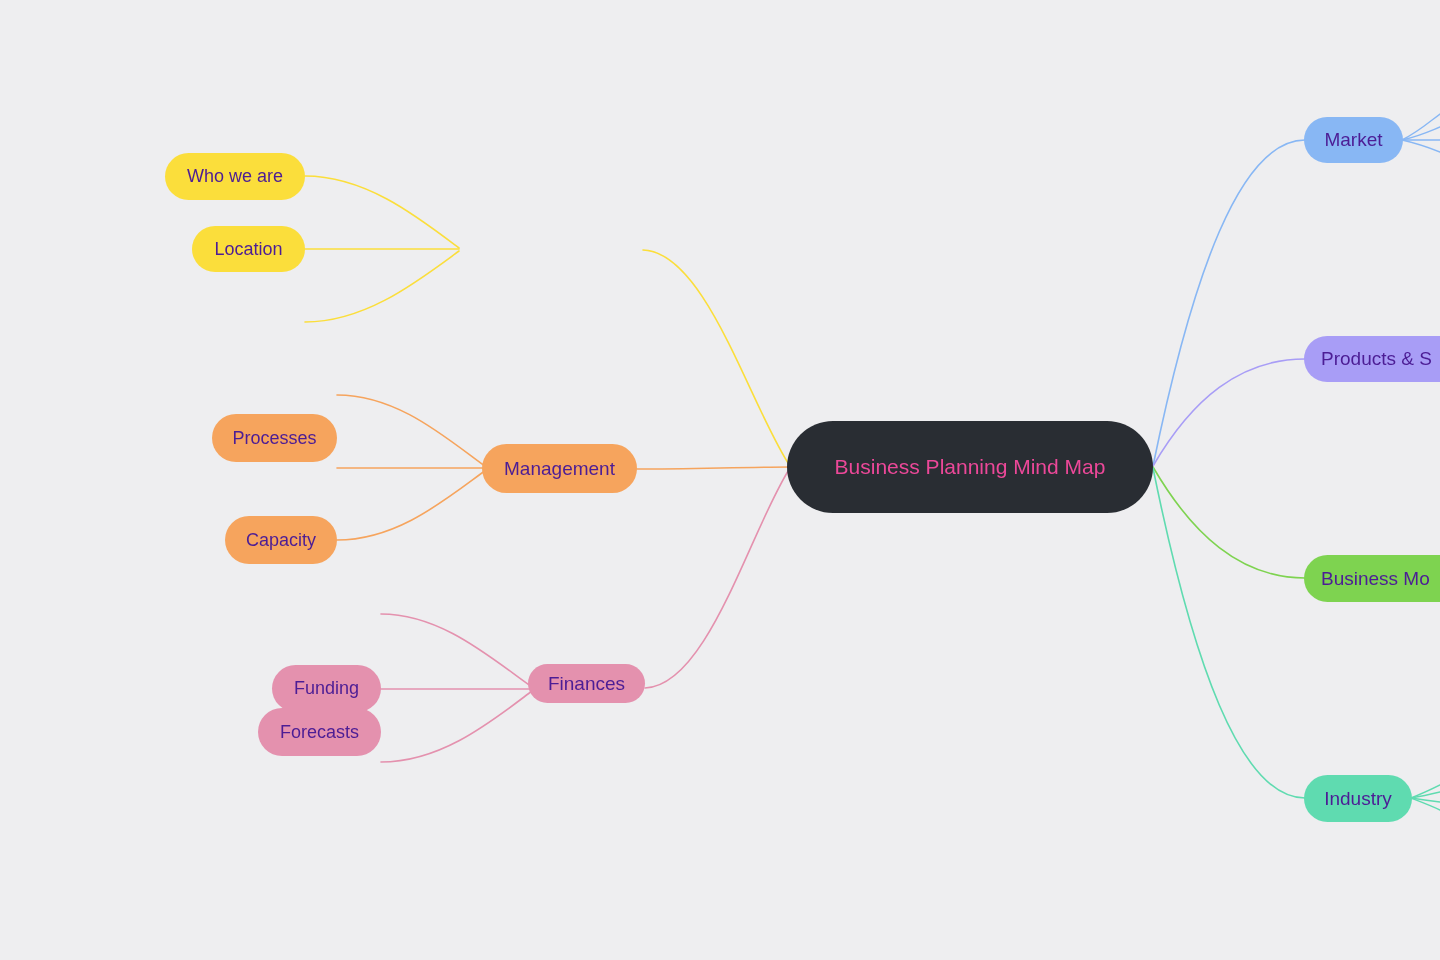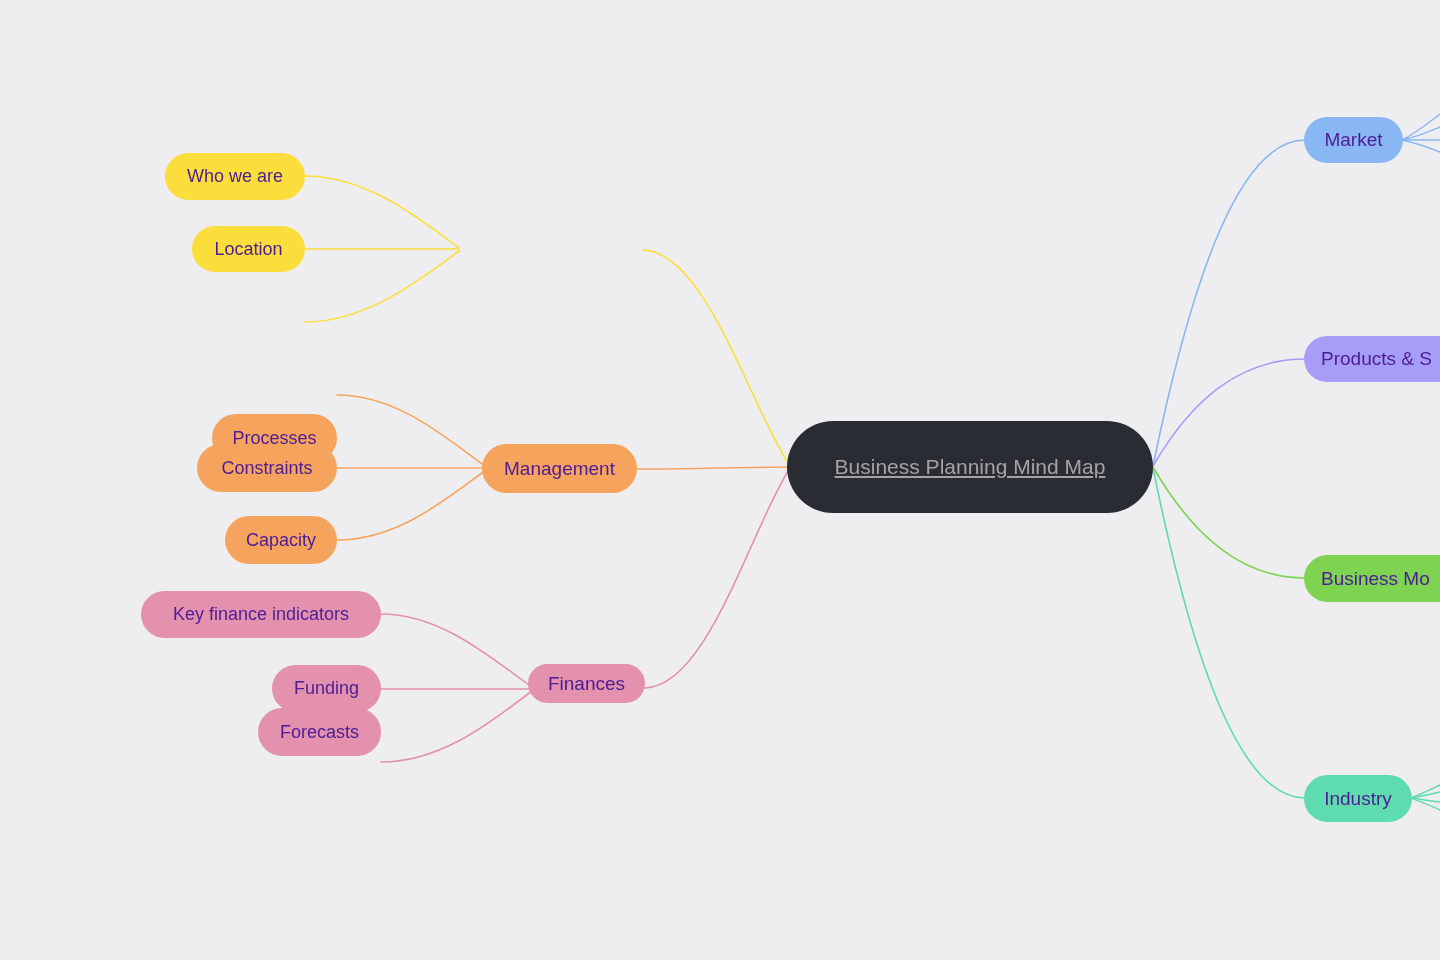--- a/index.html
+++ b/index.html
@@ -25,24 +25,23 @@
     justify-content: center;
     border-radius: 26px;
     font-size: 18px;
     color: #4c1d95;
     white-space: nowrap;
     cursor: default;
   }
   .parent { font-size: 19px; }
   .root {
     background: #292D33;
-    color: #a3a3a3;
+    color: #ec4899;
     border-radius: 46px;
     font-size: 21px;
-    text-decoration: underline;
   }
   .clip { justify-content: flex-start; padding-left: 17px; }
   .c-yellow { background: #FBDE3B; }
   .c-orange { background: #F6A45D; }
   .c-pink   { background: #E491AE; }
   .c-blue   { background: #88B7F4; }
   .c-purple { background: #A89DF6; }
   .c-green  { background: #7ED350; }
   .c-teal   { background: #5FDBB0; }
 </style>
@@ -82,25 +81,23 @@
     <path class="stub" d="M1411,798 C1424,793 1432,789 1440,785" stroke="#5FDBB0"></path>
     <path class="stub" d="M1411,798 C1424,796 1432,794 1440,792" stroke="#5FDBB0"></path>
     <path class="stub" d="M1411,798 C1424,800 1432,801 1440,802" stroke="#5FDBB0"></path>
     <path class="stub" d="M1411,798 C1424,803 1432,806 1440,810" stroke="#5FDBB0"></path>
   </svg>
 
   <div class="node c-yellow" style="left:165px; top:153px; width:140px; height:47px;">Who we are</div>
   <div class="node c-yellow" style="left:192px; top:226px; width:113px; height:46px;">Location</div>
 
   <div class="node c-orange" style="left:212px; top:371px; width:125px; height:48px;margin-top:43px;">Processes</div>
-  <div class="node c-orange" style="left:197px; top:444px; width:140px; height:48px;">Constraints</div>
   <div class="node c-orange" style="left:225px; top:516px; width:112px; height:48px;">Capacity</div>
   <div class="node parent c-orange" style="left:482px; top:444px; width:155px; height:49px;">Management</div>
 
-  <div class="node c-pink" style="left:141px; top:591px; width:240px; height:47px;">Key finance indicators</div>
   <div class="node c-pink" style="left:272px; top:665px; width:109px; height:47px;">Funding</div>
   <div class="node c-pink" style="left:258px; top:708px; width:123px; height:48px;">Forecasts</div>
   <div class="node parent c-pink" style="left:528px; top:664px; width:117px; height:39px;">Finances</div>
 
   <div class="node root" style="left:787px; top:421px; width:366px; height:92px;">Business Planning Mind Map</div>
 
   <div class="node parent c-blue" style="left:1304px; top:117px; width:99px; height:46px;">Market</div>
   <div class="node parent c-purple clip" style="left:1304px; top:336px; width:252px; height:46px;">Products &amp; S</div>
   <div class="node parent c-green clip" style="left:1304px; top:555px; width:252px; height:47px;">Business Mo</div>
   <div class="node parent c-teal" style="left:1304px; top:775px; width:108px; height:47px;">Industry</div>

